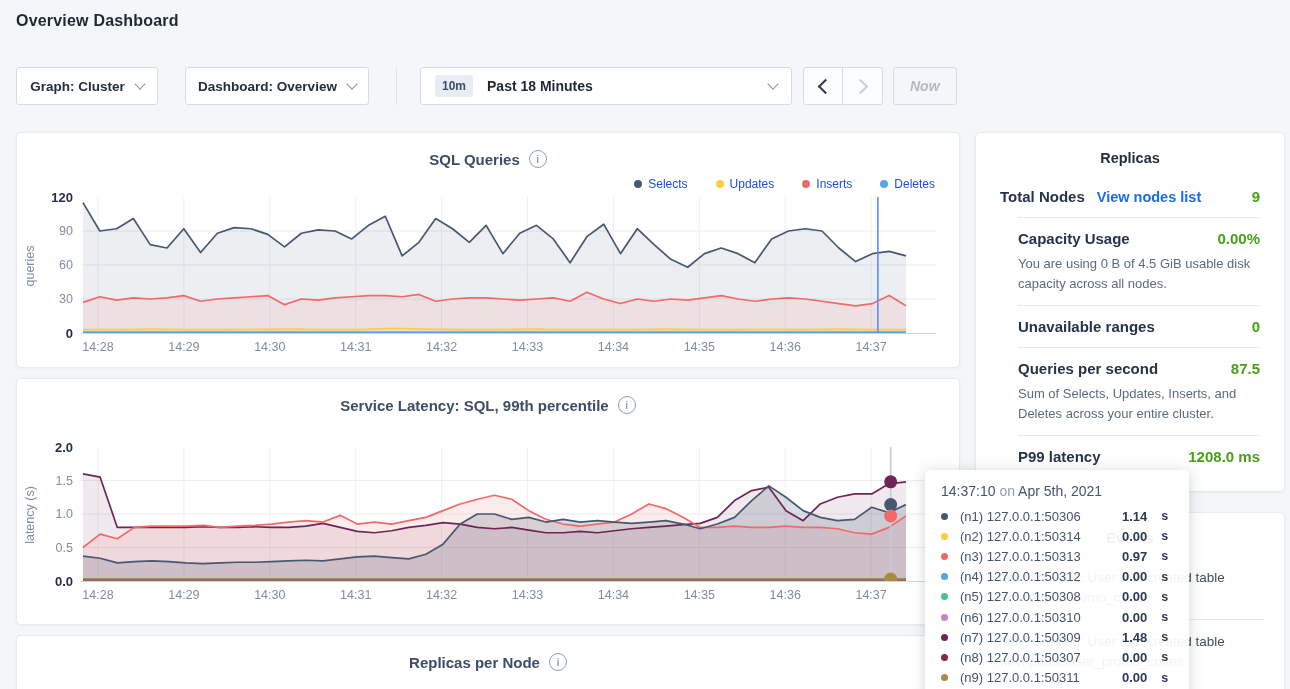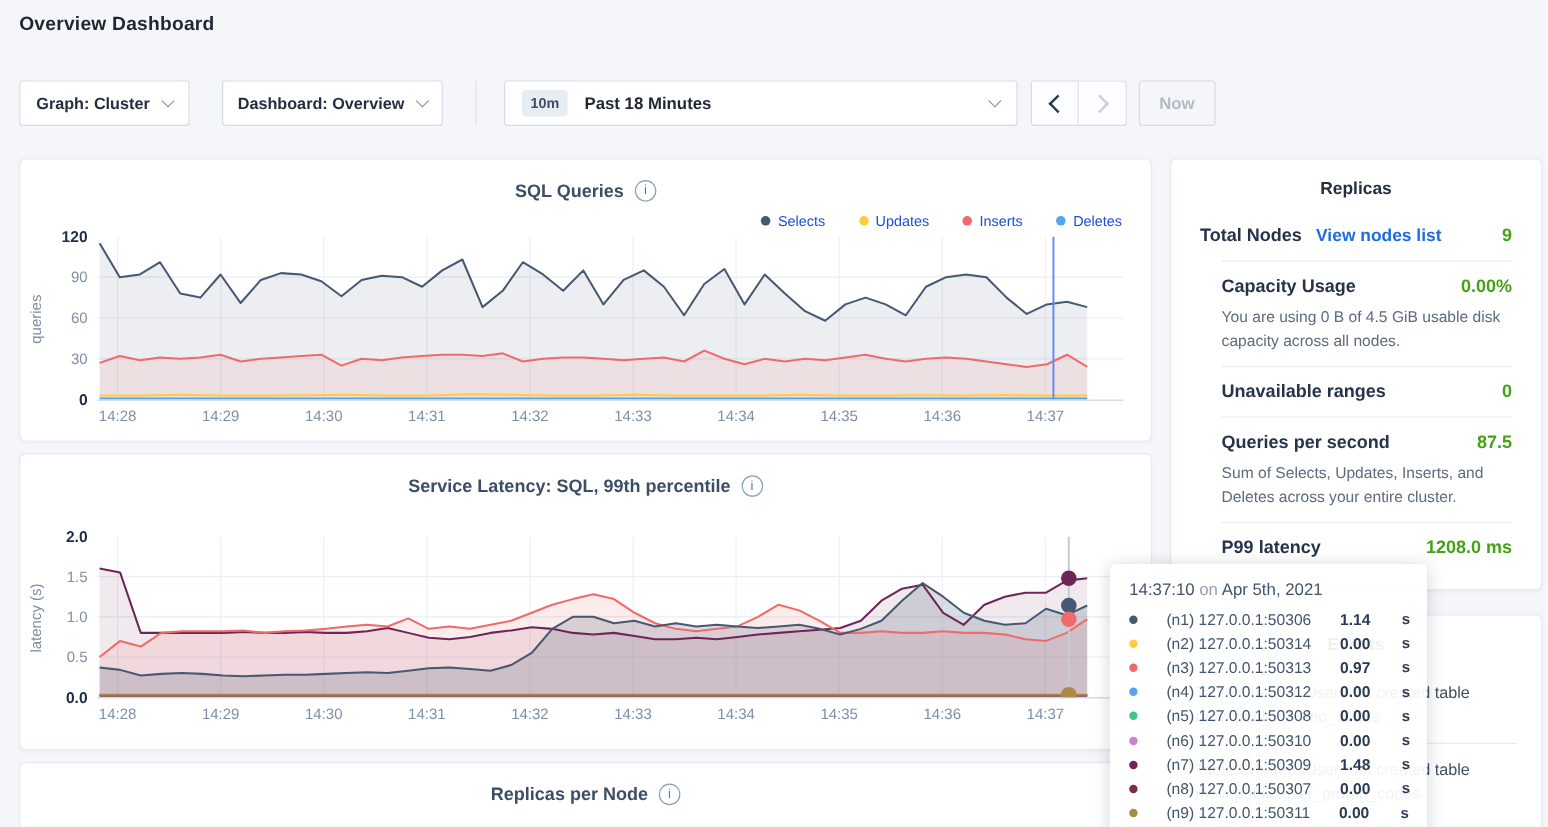--- a/index.html
+++ b/index.html
@@ -10,36 +10,36 @@
   
   .toolbar{position:absolute;left:16px;top:67px;display:flex;align-items:flex-start;}
   .dd{height:38px;background:#fff;border:1px solid #d6dce6;border-radius:3px;
     display:flex;align-items:center;justify-content:center;font-weight:bold;
     font-size:13.5px;color:#242e3f;cursor:pointer;box-sizing:border-box;}
   .dd1{width:142px;}
   .dd2{width:184px;margin-left:27px;}
   .chev{width:7px;height:7px;border-right:1.8px solid #8a97a8;border-bottom:1.8px solid #8a97a8;
     transform:rotate(45deg);display:inline-block;margin-left:11px;margin-top:-4px;}
   .vdiv{width:1px;height:38px;background:#dfe3ea;margin-left:27px;}
-  .timesel{width:428px;height:38px;margin-left:23px;background:#fff;border:1px solid #d6dce6;
+  .timesel{width:372px;height:38px;margin-left:23px;background:#fff;border:1px solid #d6dce6;
     border-radius:3px;display:flex;align-items:center;padding:0 14px;box-sizing:border-box;cursor:pointer;}
   .badge{background:#e8edf4;border-radius:3px;padding:4px 7px;font-size:12px;font-weight:bold;color:#3e4d66;}
   .timesel-label{margin-left:14px;font-weight:bold;font-size:14px;color:#1f2733;}
   .timesel .chev{margin-left:auto;}
   .pager{display:flex;margin-left:11px;}
   .pg{width:40px;height:38px;background:#fcfdfe;border:1px solid #d6dce6;display:flex;
     align-items:center;justify-content:center;box-sizing:border-box;cursor:pointer;padding:0;}
   .pg.first{border-radius:3px 0 0 3px;}
   .pg.last{border-radius:0 3px 3px 0;border-left:0;}
   .chev-l{width:9px;height:9px;border-left:2.6px solid #2c3a52;border-bottom:2.6px solid #2c3a52;
     transform:rotate(45deg);margin-left:4px;}
   .chev-r{width:9px;height:9px;border-right:2.6px solid #c9cfda;border-bottom:2.6px solid #c9cfda;
     transform:rotate(-45deg);margin-right:4px;}
   .nowbtn{height:38px;margin-left:10px;padding:0 16px;background:transparent;
-    border:1px solid #d6dce6;border-radius:3px;font-weight:bold;font-size:14px;color:#b3bac6;cursor:default;}
+    border:1px solid #d6dce6;border-radius:3px;font-weight:bold;font-size:14px;color:#b3bac6;cursor:default;font-style:italic;}
   
   .col-left{position:absolute;left:16px;top:132px;width:944px;}
   .col-right{position:absolute;left:975px;top:132px;width:310px;}
   .card{background:#fff;border:1px solid #e7ebf1;border-radius:5px;
     box-shadow:0 1px 3px rgba(60,70,90,.05);box-sizing:border-box;margin-bottom:10px;overflow:hidden;}
   
   .chart-title-row{display:flex;justify-content:center;align-items:center;gap:9px;padding-top:16px;height:20px;}
   .chart-title{font-weight:bold;font-size:15px;color:#3e4d66;}
   .info-icon{width:16px;height:16px;border:1px solid #8aa0b8;border-radius:50%;color:#64788f;
     font-size:11px;line-height:16px;text-align:center;display:inline-block;cursor:pointer;}
@@ -70,21 +70,21 @@
   .sum-caption{margin:7px 0 0;font-size:13px;color:#5d6b7e;line-height:1.5;}
   
   .ev-card{padding:0 20px;height:240px;}
   .ev-item{padding:12px 0;font-size:13.5px;color:#3e4d66;line-height:1.45;}
   .ev-item + .ev-item{border-top:1px solid #e8ecf1;}
   
   .tooltip{position:absolute;left:925px;top:470px;width:232px;background:rgba(255,255,255,.93);
     border-radius:5px;box-shadow:0 2px 14px rgba(50,60,80,.22);padding:13px 16px 12px;z-index:20;}
   .tt-title{font-size:14px;color:#44546b;margin-bottom:7px;}
   .tt-prep{color:#929eae;}
-  .tt-row{display:flex;align-items:center;gap:24px;padding:2.6px 0;}
+  .tt-row{display:flex;align-items:center;gap:12px;padding:2.6px 0;}
   .tt-dot{width:7px;height:7px;border-radius:50%;flex:none;}
   .tt-label{font-size:13px;color:#44546b;width:150px;white-space:nowrap;}
   .tt-val{font-size:13px;font-weight:bold;color:#2c3a52;}
   .tt-unit{font-size:12.5px;font-weight:bold;color:#2c3a52;margin-left:2px;}
 </style>
 </head>
 <body>
 
 <div class="page">
 

